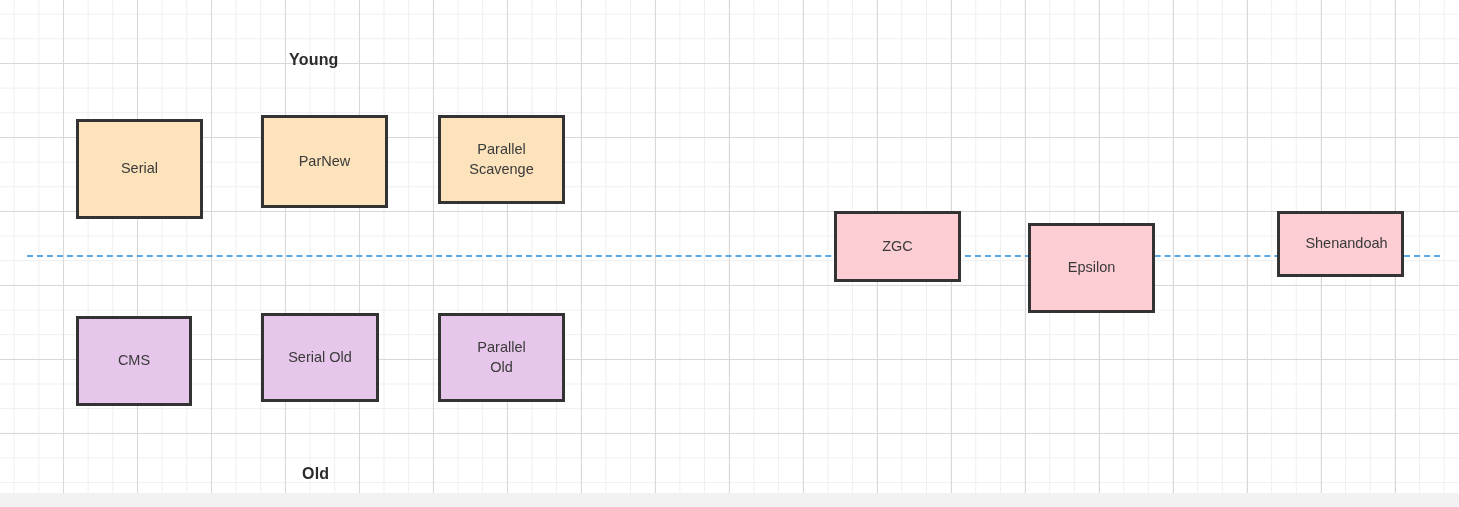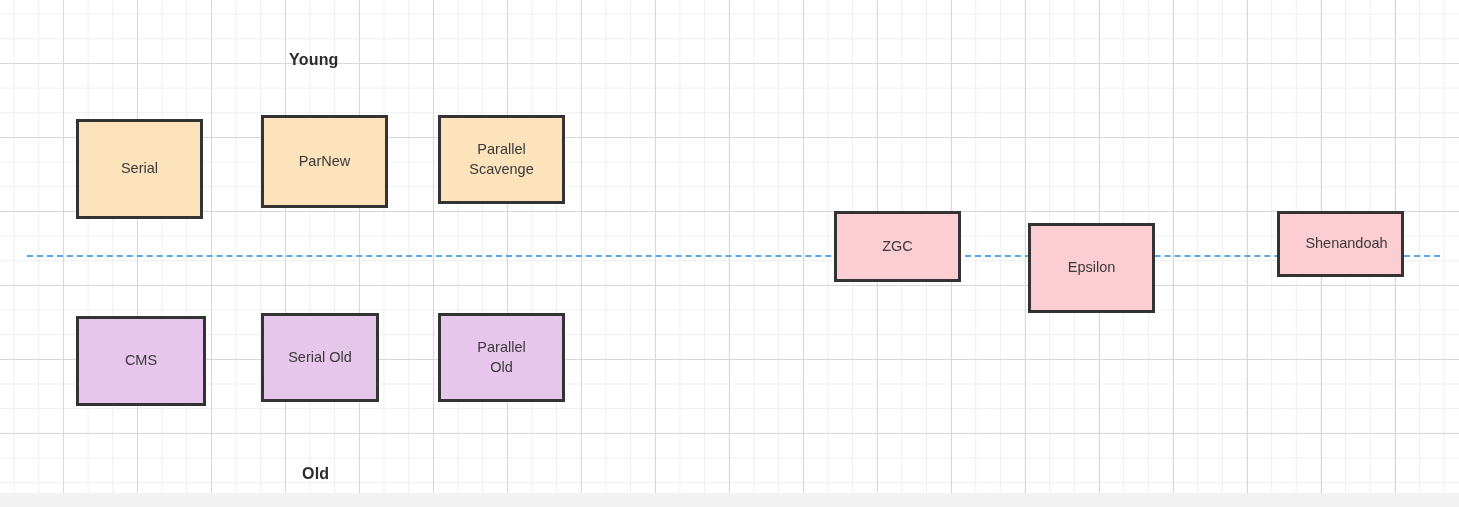--- a/index.html
+++ b/index.html
@@ -90,21 +90,21 @@
   <div class="gen-label" id="label-young">Young</div>
   <div class="gen-label" id="label-old">Old</div>
 
   <div class="node young" style="left:76px; top:119px; width:127px; height:100px;">Serial</div>
 
   <div class="node young" style="left:261px; top:115px; width:127px; height:93px;">ParNew</div>
 
   <div class="node young" style="left:438px; top:115px; width:127px; height:89px;">Parallel
 Scavenge</div>
 
-  <div class="node old" style="left:76px; top:316px; width:130px; height:90px;">CMS</div>
+  <div class="node old" style="left:76px; top:316px; width:116px; height:90px;">CMS</div>
 
   <div class="node old" style="left:261px; top:313px; width:118px; height:89px;">Serial Old</div>
 
   <div class="node old" style="left:438px; top:313px; width:127px; height:89px;">Parallel
 Old</div>
 
 
   <div class="node unified" style="left:834px; top:211px; width:127px; height:71px;">ZGC</div>
 
   <div class="node unified" style="left:1028px; top:211px; width:127px; height:90px;margin-top:12px;">Epsilon</div>

